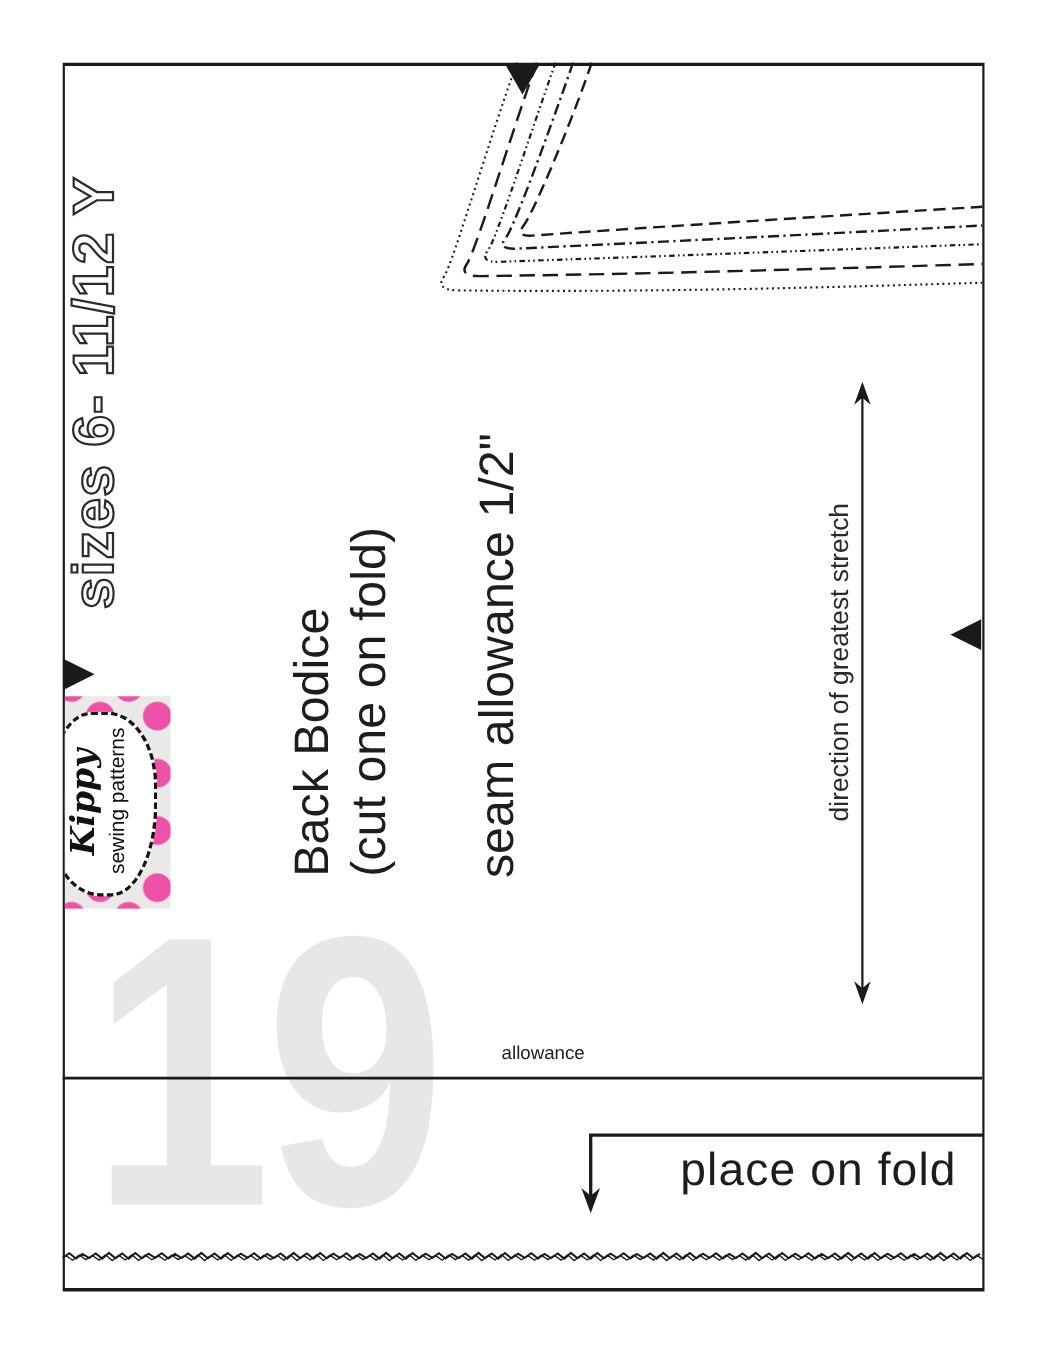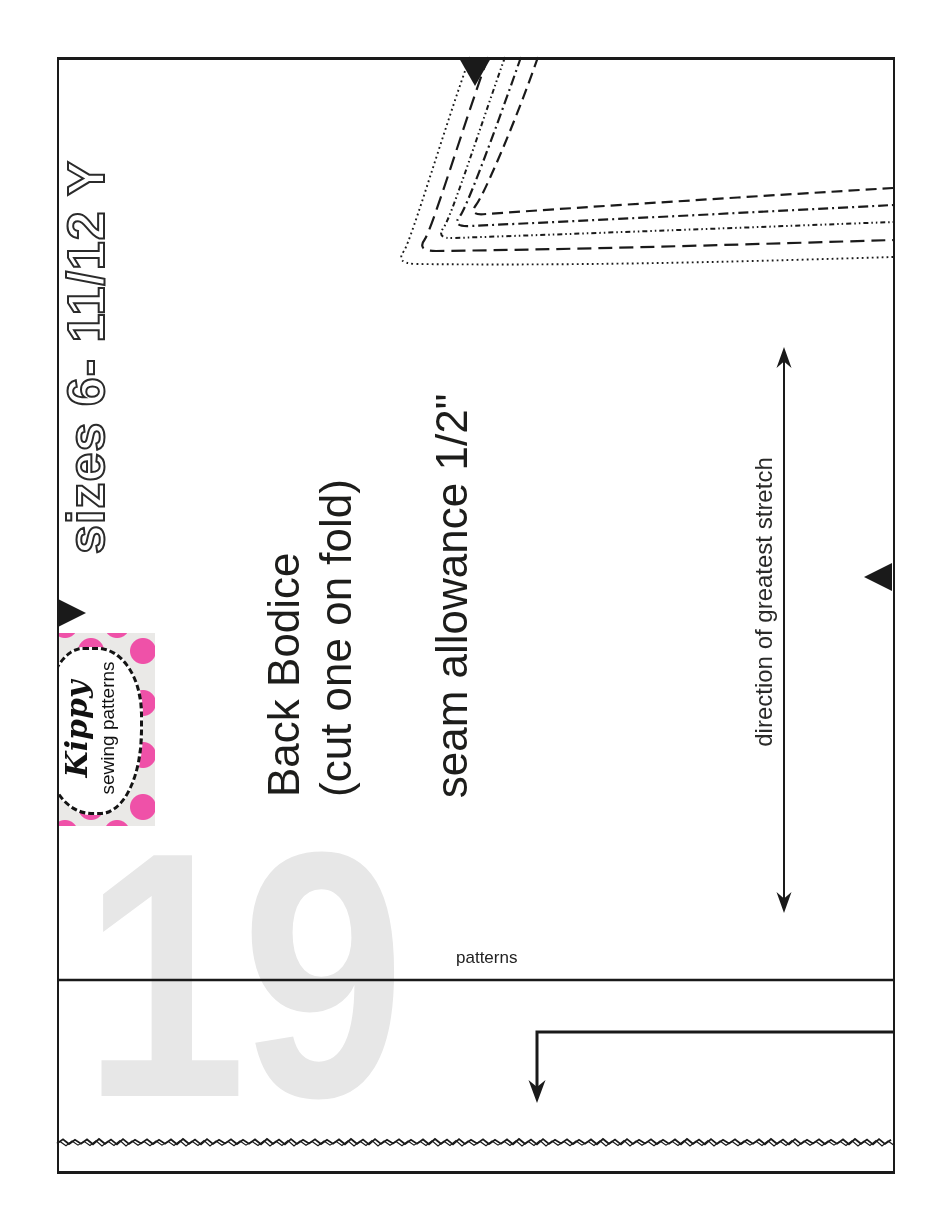--- a/index.html
+++ b/index.html
@@ -113,16 +113,17 @@
 
   <div class="rot piece-title-block">
     <div>Back Bodice</div>
     <div>(cut one on fold)</div>
   </div>
 
   <div class="rot seam-allowance">seam allowance 1/2"</div>
 
   <div class="rot stretch-label">direction of greatest stretch</div>
 
-  <div class="grainline-label">patterns</div>
+  <div class="grainline-label">allowance</div>
 
+  <div class="fold-label">place on fold</div>
 
 </div>
 
 </body></html>

